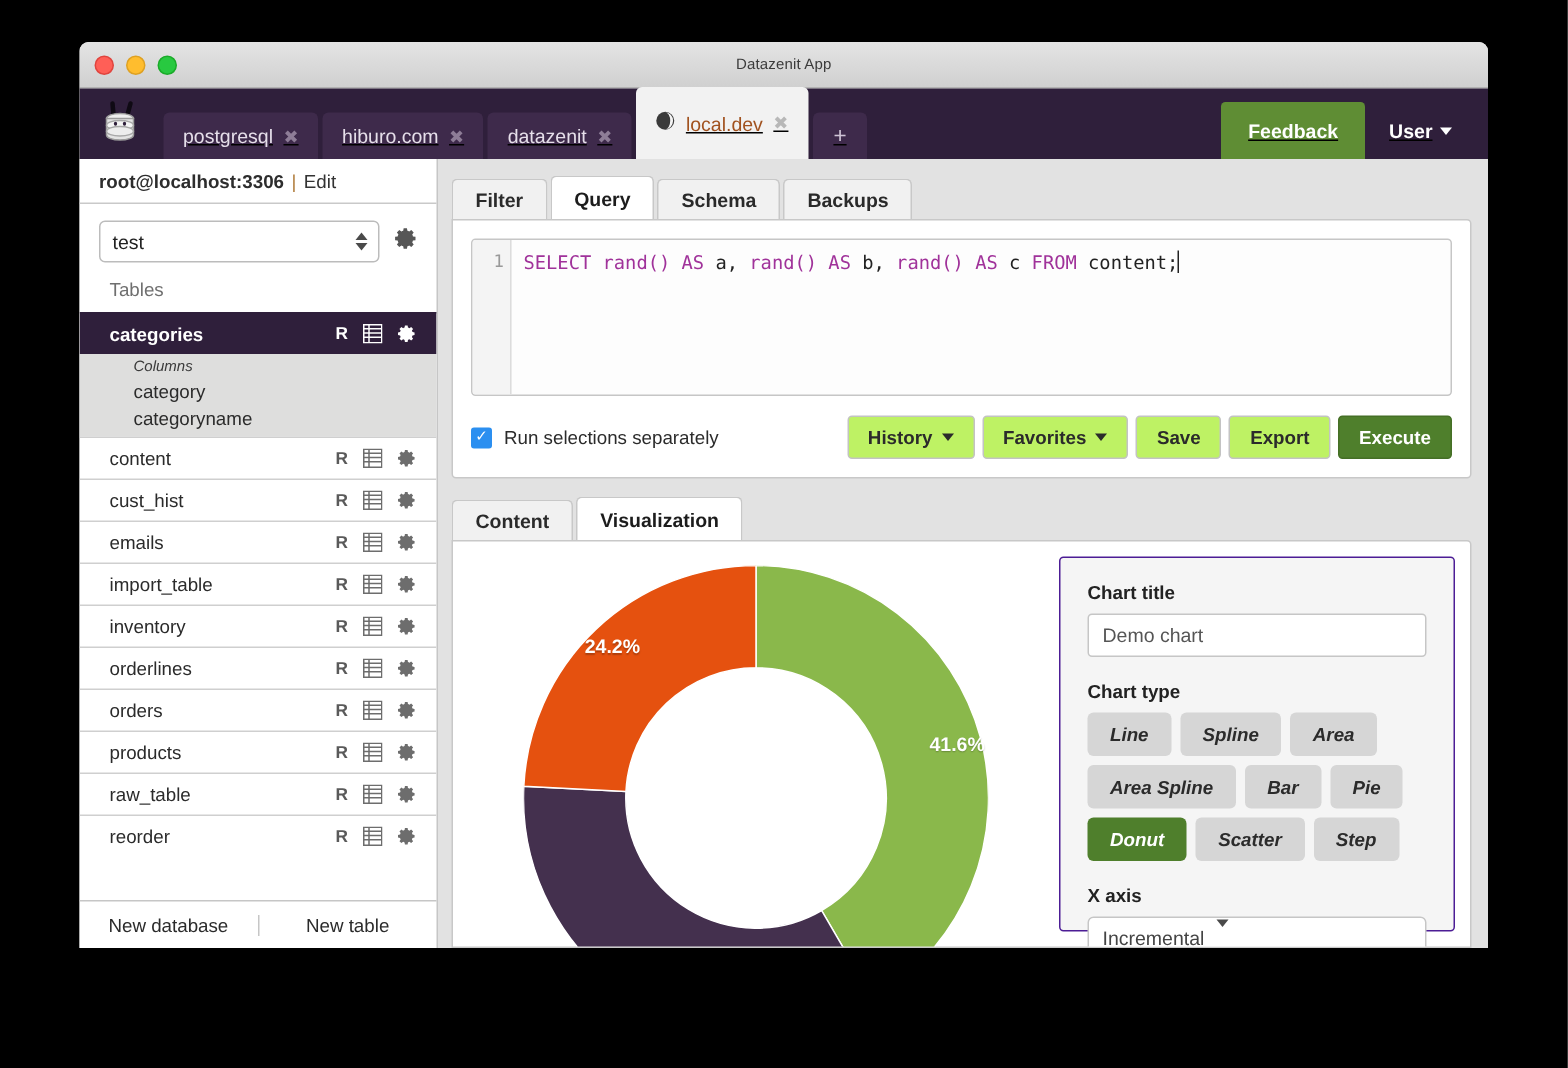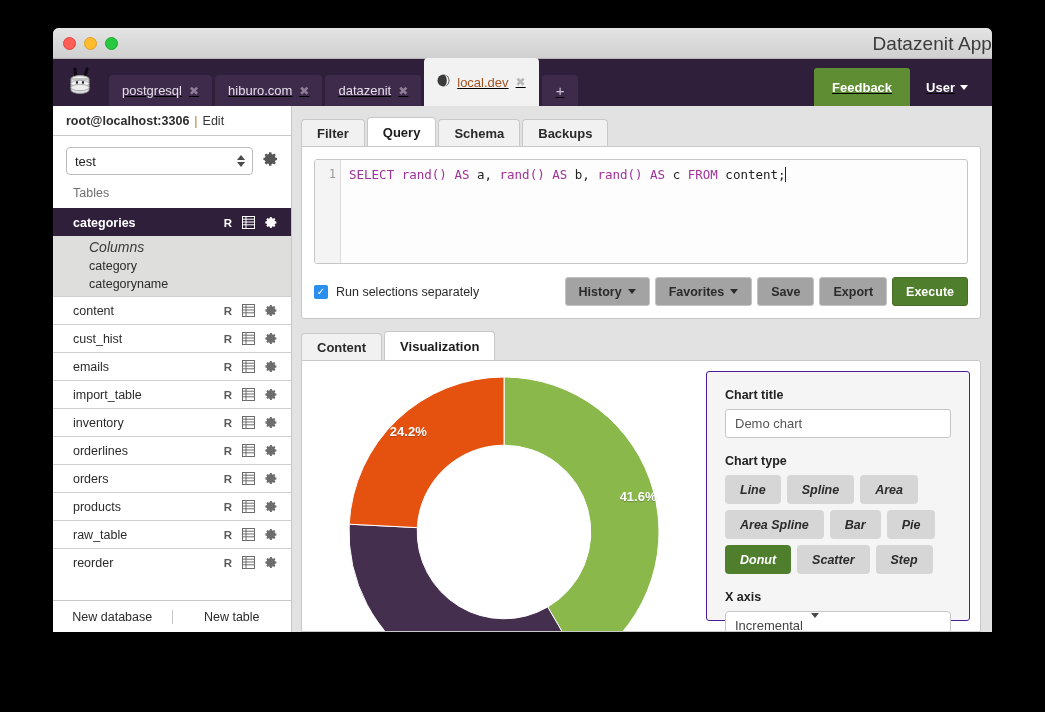--- a/index.html
+++ b/index.html
@@ -21,22 +21,22 @@
     overflow: hidden;
     box-shadow: 0 10px 40px rgba(0,0,0,.55);
   }
   .titlebar {
     height: 31px;
     background: linear-gradient(180deg,#e4e4e4 0%, #d0d0d0 100%);
     border-bottom: 1px solid #b2b2b2;
     position: relative;
   }
   .titlebar-text {
-    text-align: right;
-    font-size: 19px;
+    text-align: center;
+    font-size: 10px;
     color: #3b3b3b;
     line-height: 31px;
     letter-spacing: .1px;
   }
   .traffic { position: absolute; left: 10px; top: 9px; display: flex; gap: 8px; }
   .dot { width: 13px; height: 13px; border-radius: 50%; }
   .dot.red    { background: #ff5f57; border: 1px solid #e0443e; }
   .dot.yellow { background: #ffbd2e; border: 1px solid #dea123; }
   .dot.green  { background: #28c940; border: 1px solid #1aab29; }
 
@@ -149,21 +149,21 @@
   .trow.selected {
     background: #2f1f3b; color: #fff; font-weight: bold;
     border-top-color: #2f1f3b;
   }
   .trow .name { flex: 1; }
   .rowicons { display: flex; align-items: center; gap: 10px; }
   .ico-r { font-size: 11.5px; font-weight: bold; color: #5a5a5a; }
   .trow.selected .ico-r { color: #fff; }
   .ico-grid svg, .ico-gear svg { display: block; }
   .columns-block { background: #dededd; padding: 1px 0 3px 0; }
-  .col-head { padding: 2px 0 2px 36px; font-size: 14px; font-style: italic; color: #3a3a3a; }
+  .col-head { padding: 2px 0 2px 36px; font-size: 10px; font-style: italic; color: #3a3a3a; }
   .col-item { padding: 2px 0 2px 36px; font-size: 12.5px; color: #2b2b2b; }
   .sidebar-foot {
     border-top: 1px solid #c6c6c6;
     height: 32px; display: flex; align-items: center;
     font-size: 12.5px; color: #2b2b2b;
   }
   .sidebar-foot div {
     flex: 1; text-align: center; cursor: pointer;
   }
   .sidebar-foot div:first-child { border-right: 1px solid #c6c6c6; }
@@ -208,21 +208,21 @@
   .actions { display: flex; align-items: center; margin-top: 13px; }
   .chk-wrap { display: flex; align-items: center; gap: 8px; font-size: 12.5px; color: #2b2b2b; }
   .chk {
     width: 14px; height: 14px; border-radius: 2px; background: #2b8ff0;
     display: flex; align-items: center; justify-content: center;
     color: #fff; font-size: 10px; line-height: 1;
   }
   .btn-group { margin-left: auto; display: flex; gap: 5px; }
   .btn {
     height: 29px; padding: 0 13px; border-radius: 3px;
-    background: #a3a3a3; color: #2b2b2b; font-size: 12.5px; font-weight: bold;
+    background: #bef264; color: #2b2b2b; font-size: 12.5px; font-weight: bold;
     display: flex; align-items: center; gap: 6px; cursor: pointer;
     border: 1px solid #c3c3c3;
   }
   .btn.primary { background: #4f7f2c; border-color: #456f26; color: #fff; }
 
   
   .result-tabs { display: flex; align-items: flex-end; height: 29px; margin-top: 12px; }
   .result-panel {
     background: #fff; border: 1px solid #c8c8c8;
     border-radius: 0 3px 0 0;

